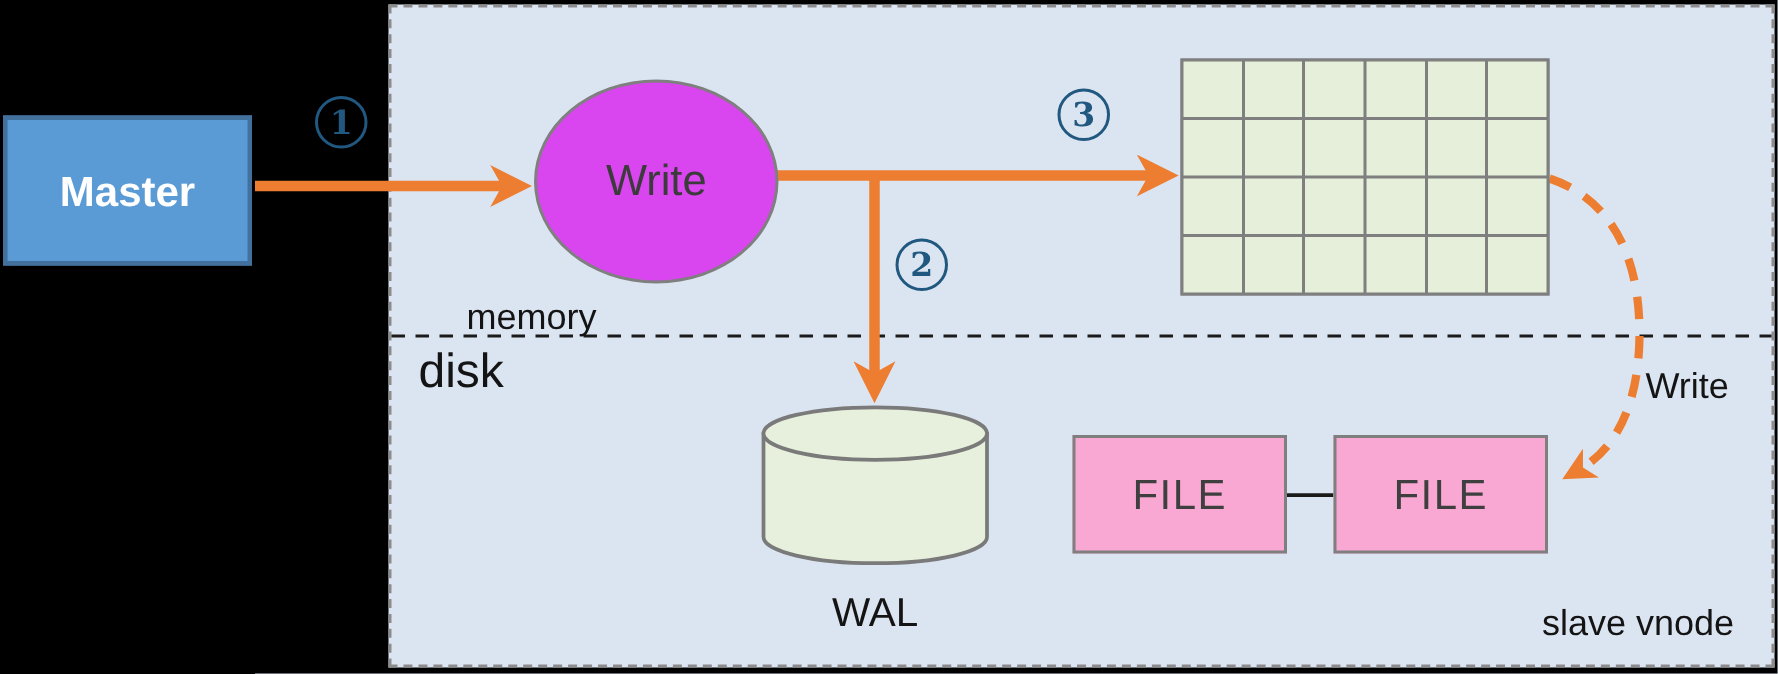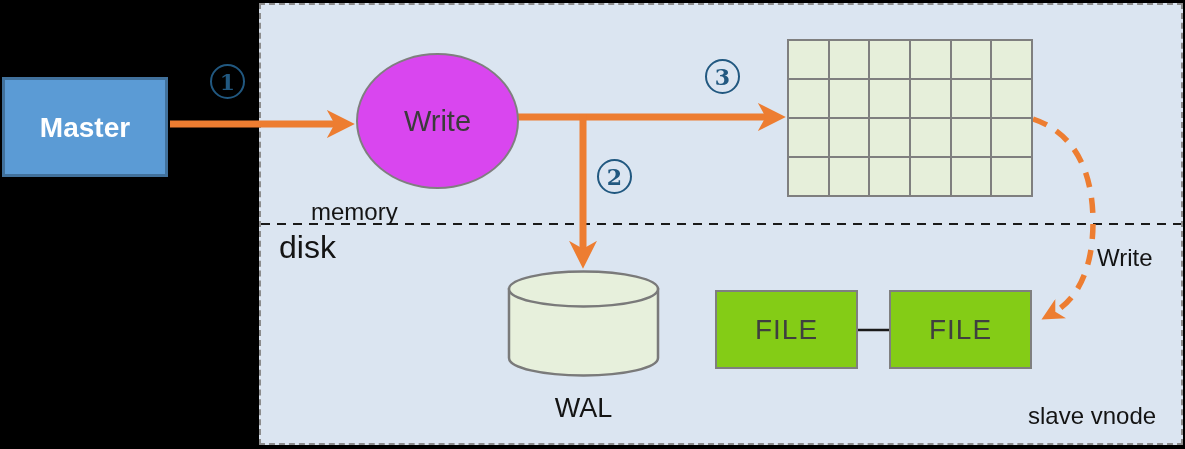--- a/index.html
+++ b/index.html
@@ -70,21 +70,21 @@
     font-family:"DejaVu Serif", serif;
     font-size:22px;font-weight:bold;
   }
   #badge1{left:210px;top:64px;}
   #badge2{left:597px;top:159px;}
   #badge3{left:705px;top:59px;}
 
   
   .file{
     top:290px;width:139px;height:75px;
-    background:#84cc16;
+    background:#f9a8d4;
     border:2px solid #7f7f7f;
     display:flex;align-items:center;justify-content:center;
     font-size:28px;color:#3f3f3f;letter-spacing:1px;
   }
   #file1{left:715px;}
   #file2{left:889px;}
 
   
   .label{color:#141414;}
   #memory-label{left:279px;top:198px;font-size:24px;margin-left:32px;}

